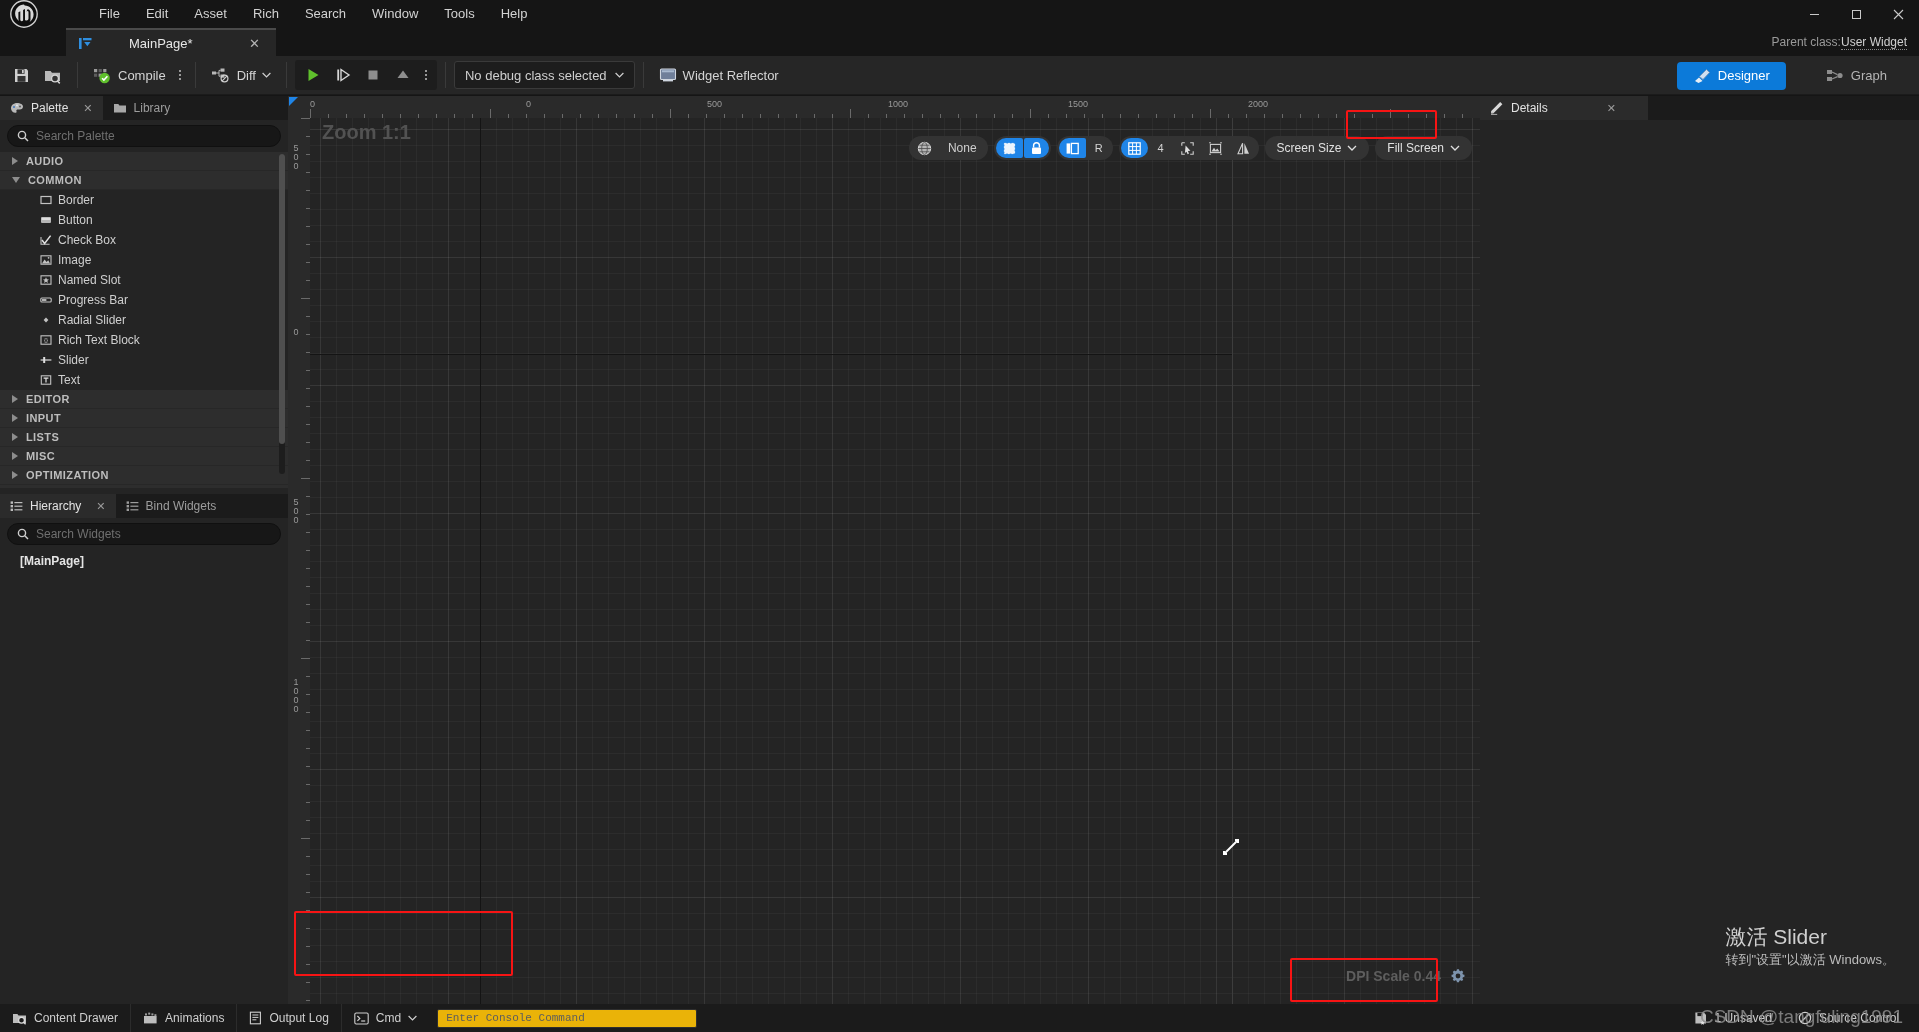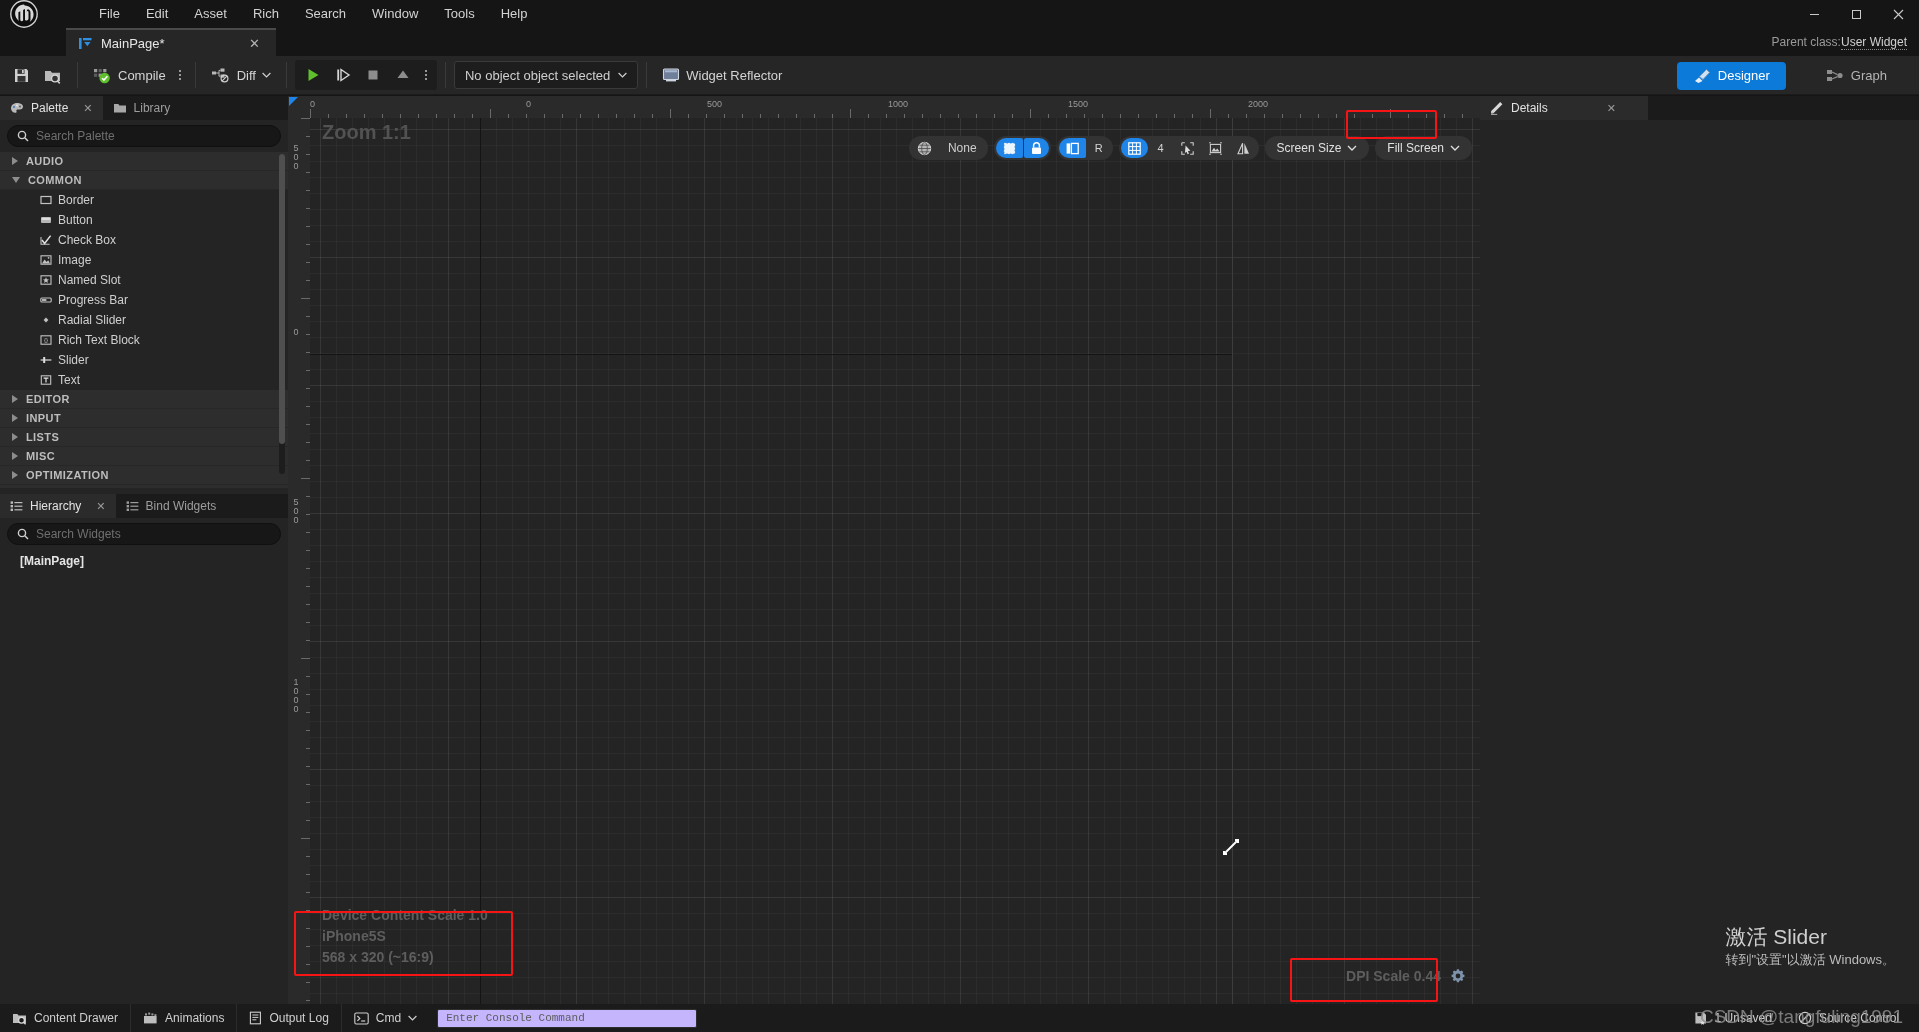--- a/index.html
+++ b/index.html
@@ -42,21 +42,21 @@
     background: #151515;
   }
   .asset-tab {
     position: absolute; left: 66px; top: 0; height: 28px;
     background: #262626;
     display: flex; align-items: center; gap: 8px;
     padding: 0 10px 0 12px;
     border-top: 2px solid #4a4a4a;
     min-width: 210px;
   }
-  .asset-tab .tab-title { font-size: 13px; color: #e6e6e6; }
+  .asset-tab .tab-title { font-size: 13px; color: #e6e6e6; margin-left: 28px; }
   .asset-tab .tab-close {
     margin-left: auto; font-size: 13px; color: #b4b4b4; padding: 0 6px;
   }
   .parent-class {
     position: absolute; right: 12px; top: 0; height: 28px;
     display: flex; align-items: center; font-size: 12px; color: #9a9a9a;
   }
   .parent-class .pc-link {
     color: #d0d0d0; border-bottom: 1px dotted #8a8a8a; cursor: pointer;
   }
@@ -256,21 +256,21 @@
     background: #1b1b1b;
     display: flex; align-items: center;
   }
   .sb-btn {
     display: flex; align-items: center; gap: 7px;
     height: 28px; padding: 0 12px; font-size: 12px; color: #cfcfcf;
     border-right: 1px solid #2c2c2c;
   }
   .cmd-input {
     height: 19px; width: 260px; margin-left: 8px;
-    background: #c4b5fd; border: 1px solid #2e2e2e; border-radius: 2px;
+    background: #eab308; border: 1px solid #2e2e2e; border-radius: 2px;
     display: flex; align-items: center; padding: 0 8px;
     font-family: "Liberation Mono", monospace; font-size: 11px; color: #5d5d5d;
   }
   .sb-right {
     position: absolute; right: 8px; bottom: 0; height: 28px;
     display: flex; align-items: center; gap: 2px;
   }
 
   
   .win-watermark {
@@ -445,21 +445,21 @@
         <div class="tb-kebab">
             <i></i>
             <i></i>
             <i></i>
           </div>
       </div>
     </div>
     <div class="tb-sep"></div>
     <div class="tb-group">
       <div class="debug-select">
-        <span>No object object selected</span>
+        <span>No debug class selected</span>
         <span class="ic">
           <svg width="9" height="6" viewBox="0 0 9 6">
               <path d="M0.6 1 L4.5 5 L8.4 1" stroke="#cfcfcf" stroke-width="1.2" fill="none"></path>
             </svg>
         </span>
       </div>
     </div>
     <div class="tb-sep"></div>
     <div class="tb-group">
       <div class="tb-btn">
@@ -937,25 +937,20 @@
         <div class="dropdown-pill">
           <span>Fill Screen</span>
           <span class="ic">
             <svg width="10" height="6" viewBox="0 0 10 6">
                 <path d="M1 1 L5 5 L9 1" stroke="#e0e0e0" stroke-width="1.3" fill="none"></path>
               </svg>
           </span>
         </div>
       </div>
 
-      <div class="device-info">
-        <div>Device Content Scale 1.0</div>
-        <div>iPhone5S</div>
-        <div>568 x 320 (~16:9)</div>
-      </div>
 
       <div class="dpi-info">
         <span>DPI Scale 0.44</span>
         <span class="ic">
           <svg width="16" height="16" viewBox="0 0 16 16">
             <path d="M8 1.2 l1 .15 .35 1.5 1.2.5 1.3-.8 1.4 1.4-.8 1.3 .5 1.2 1.5.35v2l-1.5.35-.5 1.2 .8 1.3-1.4 1.4-1.3-.8-1.2.5-.35 1.5h-2l-.35-1.5-1.2-.5-1.3.8-1.4-1.4 .8-1.3-.5-1.2-1.5-.35v-2l1.5-.35 .5-1.2-.8-1.3 1.4-1.4 1.3 .8 1.2-.5 .35-1.5z" fill="#7d93ac"></path>
             <circle cx="8" cy="8" r="2.4" fill="#242424"></circle>
           </svg>
         </span>
       </div>

